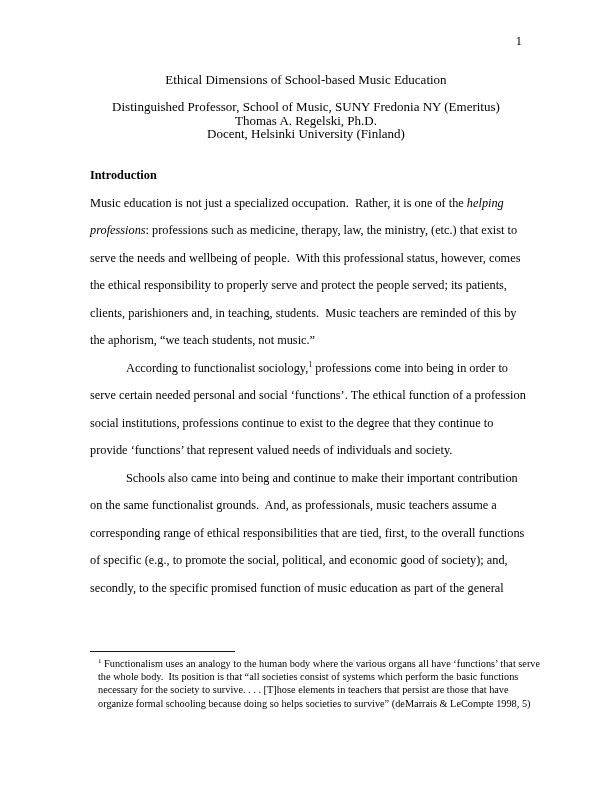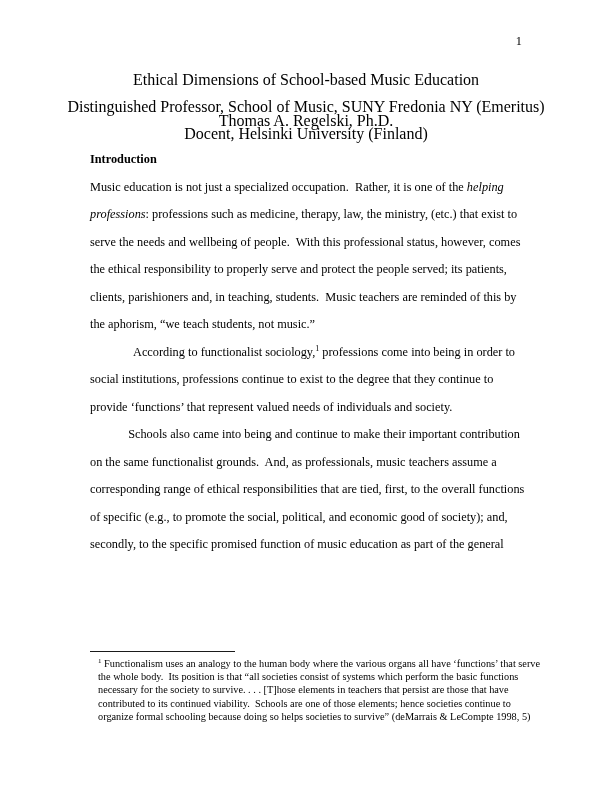--- a/index.html
+++ b/index.html
@@ -19,37 +19,37 @@
     position: absolute;
     top: 35px; right: 90px;
     font-size: 12.3px; line-height: 13px;
   }
   .header-block {
     position: absolute;
     top: 73px; left: 0; width: 612px;
     text-align: center;
   }
   .header-line {
-    font-size: 16px;
+    font-size: 13px;
     line-height: 13.5px;
     white-space: pre;
   }
   .header-spacer { height: 13.5px; }
   .body-block {
     position: absolute;
-    top: 146px; left: 90px; width: 432px;
+    top: 162px; left: 90px; width: 432px;
   }
   .line {
     height: 27.5px;
     line-height: 27.5px;
     font-size: 12.3px;
     white-space: pre;
   }
   .line.bold { font-weight: bold; }
-  .line.indent { padding-left: 36px; text-align: center; }
+  .line.indent { padding-left: 36px; }
   .line i { font-style: italic; text-align: right; }
   sup.fn-ref {
     font-size: 8px;
     vertical-align: super;
     line-height: 0;
   }
   .footnote-rule {
     position: absolute;
     top: 651px; left: 90px;
     width: 145px; height: 1.4px;
@@ -89,33 +89,33 @@
     <div class="line bold">Introduction</div>
 
     <div class="line"><span>Music education is not just a specialized occupation.  Rather, it is one of the </span><i>helping</i></div>
     <div class="line"><i>professions</i><span>: professions such as medicine, therapy, law, the ministry, (etc.) that exist to</span></div>
     <div class="line">serve the needs and wellbeing of people.  With this professional status, however, comes</div>
     <div class="line">the ethical responsibility to properly serve and protect the people served; its patients,</div>
     <div class="line">clients, parishioners and, in teaching, students.  Music teachers are reminded of this by</div>
     <div class="line">the aphorism, “we teach students, not music.”</div>
 
     <div class="line indent"><span>According to functionalist sociology,</span><sup class="fn-ref">1</sup><span> professions come into being in order to</span></div>
+    <div class="line">serve certain needed personal and social ‘functions’. The ethical function of a profession</div>
     <div class="line">social institutions, professions continue to exist to the degree that they continue to</div>
     <div class="line">provide ‘functions’ that represent valued needs of individuals and society.</div>
 
     <div class="line indent">Schools also came into being and continue to make their important contribution</div>
     <div class="line">on the same functionalist grounds.  And, as professionals, music teachers assume a</div>
     <div class="line">corresponding range of ethical responsibilities that are tied, first, to the overall functions</div>
     <div class="line">of specific (e.g., to promote the social, political, and economic good of society); and,</div>
     <div class="line">secondly, to the specific promised function of music education as part of the general</div>
   </div>
 
   <div class="footnote-rule"></div>
 
   <div class="footnote-block">
     <div class="fn-line"><sup class="fn-marker">1</sup><span> Functionalism uses an analogy to the human body where the various organs all have ‘functions’ that serve</span></div>
     <div class="fn-line">the whole body.  Its position is that “all societies consist of systems which perform the basic functions</div>
     <div class="fn-line">necessary for the society to survive. . . . [T]hose elements in teachers that persist are those that have</div>
-    <div class="fn-line">contributed to its continued viability.  Schools are one of those elements; hence societies continue to</div>
     <div class="fn-line">organize formal schooling because doing so helps societies to survive” (deMarrais &amp; LeCompte 1998, 5)</div>
   </div>
 
 </div>
 
 </body></html>

